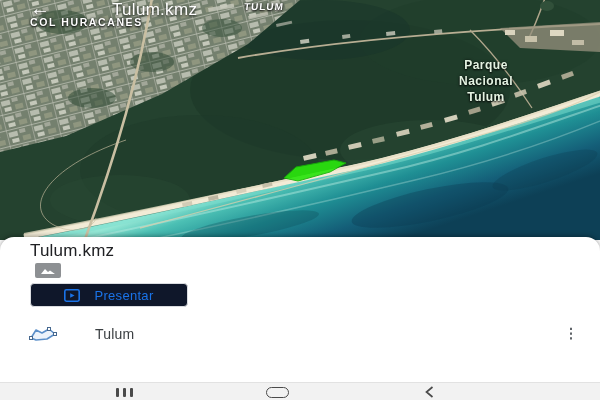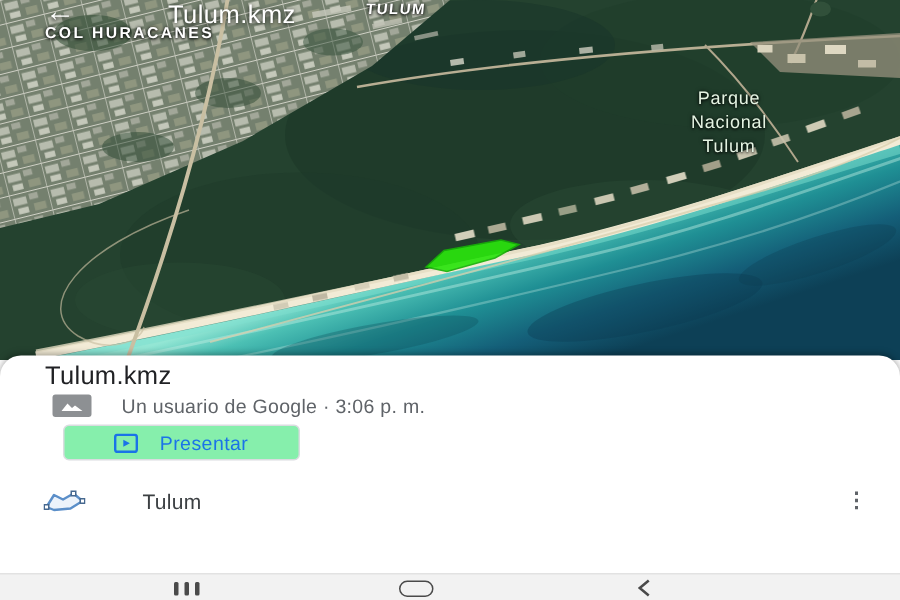--- a/index.html
+++ b/index.html
@@ -7,42 +7,42 @@
   body { font-family:"Liberation Sans", sans-serif; }
   .screen { position:relative; width:600px; height:400px; background:#fff; overflow:hidden; }
 
   
   .map { position:absolute; top:0; left:0; width:600px; height:240px; background:#24422f; }
   .map svg { position:absolute; top:0; left:0; }
   .map-label { position:absolute; color:#fff; font-weight:bold;
                text-shadow:0 1px 2px rgba(0,0,0,.95), 0 0 3px rgba(0,0,0,.7); }
   .lbl-town { left:244px; top:1px; font-size:10px; letter-spacing:1px; transform:skewX(-6deg); }
   .lbl-colonia { left:30px; top:16px; font-size:10.5px; letter-spacing:1.6px; }
-  .lbl-park { left:430px; top:57px; width:112px; font-size:12px; font-weight:normal;
+  .lbl-park { left:430px; top:57px; width:112px; font-size:12px; font-weight:bold;
               color:#e4f3e2; text-align:center; line-height:16px; white-space:pre-line;
               letter-spacing:.5px; }
   .appbar-back { position:absolute; left:30px; top:-3px; color:#fff; font-size:20px;
                  text-shadow:0 1px 3px rgba(0,0,0,.9); cursor:default; }
   .appbar-title { position:absolute; left:112px; top:0px; color:#fff; font-size:17px;
                   font-weight:500; letter-spacing:.3px; text-shadow:0 1px 3px rgba(0,0,0,.9); }
 
   
   .sheet { position:absolute; left:0; top:237px; width:600px; height:145px; background:#fff;
            border-radius:14px 14px 0 0; box-shadow:0 -1px 5px rgba(0,0,0,.35); }
   .sheet-title { position:absolute; left:30px; top:241px; font-size:17px; color:#202124;
                  letter-spacing:.2px; }
   .owner-row { position:absolute; left:35px; top:262px; height:16px; display:flex;
                align-items:center; }
   .owner-thumb { width:26px; height:15px; background:#8d9093; border-radius:2px;
                  display:flex; align-items:center; justify-content:center; margin-right:20px; }
   .owner-text { font-size:13px; color:#5f6368; letter-spacing:.2px; }
   .present-btn { position:absolute; left:30px; top:283px; height:24px; width:158px;
-                 background:#86efac; border:1px solid #dadce0; border-radius:4px;
+                 background:#0f172a; border:1px solid #dadce0; border-radius:4px;
                  display:flex; align-items:center; justify-content:center; gap:14px;
-                 cursor:pointer;margin-left:12px; }
+                 cursor:pointer; }
   .present-label { font-size:13px; color:#1a73e8; font-weight:500; letter-spacing:.3px; }
   .kml-row { position:absolute; left:0; top:318px; width:600px; height:32px;
              display:flex; align-items:center; cursor:pointer; }
   .kml-row-icon { margin-left:29px; width:28px; height:16px; }
   .kml-row-label { margin-left:38px; font-size:14px; color:#3c4043; letter-spacing:.2px; }
   .kml-row-menu { position:absolute; right:18px; top:2px; font-size:14px; font-weight:bold;
                   color:#5f6368; line-height:26px; padding:0 4px; cursor:pointer; }
 
   
   .navbar { position:absolute; left:0; top:382px; width:600px; height:18px; background:#f2f2f2;
@@ -162,21 +162,20 @@
   <div class="sheet"></div>
 
   <div class="sheet-title">Tulum.kmz</div>
 
   <div class="owner-row">
     <span class="owner-thumb">
       <svg width="18" height="11" viewBox="0 0 18 11">
         <path d="M2,9 L6,4 L9,7 L11,5.4 L16,9 Z" fill="#ffffff"></path>
       </svg>
     </span>
-    <span class="owner-text">Un usuario de Google · 3:06 p. m.</span>
   </div>
 
   <div class="present-btn">
     <svg width="16" height="13" viewBox="0 0 16 13">
       <rect x="0.8" y="0.8" width="14.4" height="11.4" rx="1.6" fill="none" stroke="#1a73e8" stroke-width="1.6"></rect>
       <path d="M6.2,4.2 L10.6,6.5 L6.2,8.8 Z" fill="#1a73e8"></path>
     </svg>
     <span class="present-label">Presentar</span>
   </div>
 

